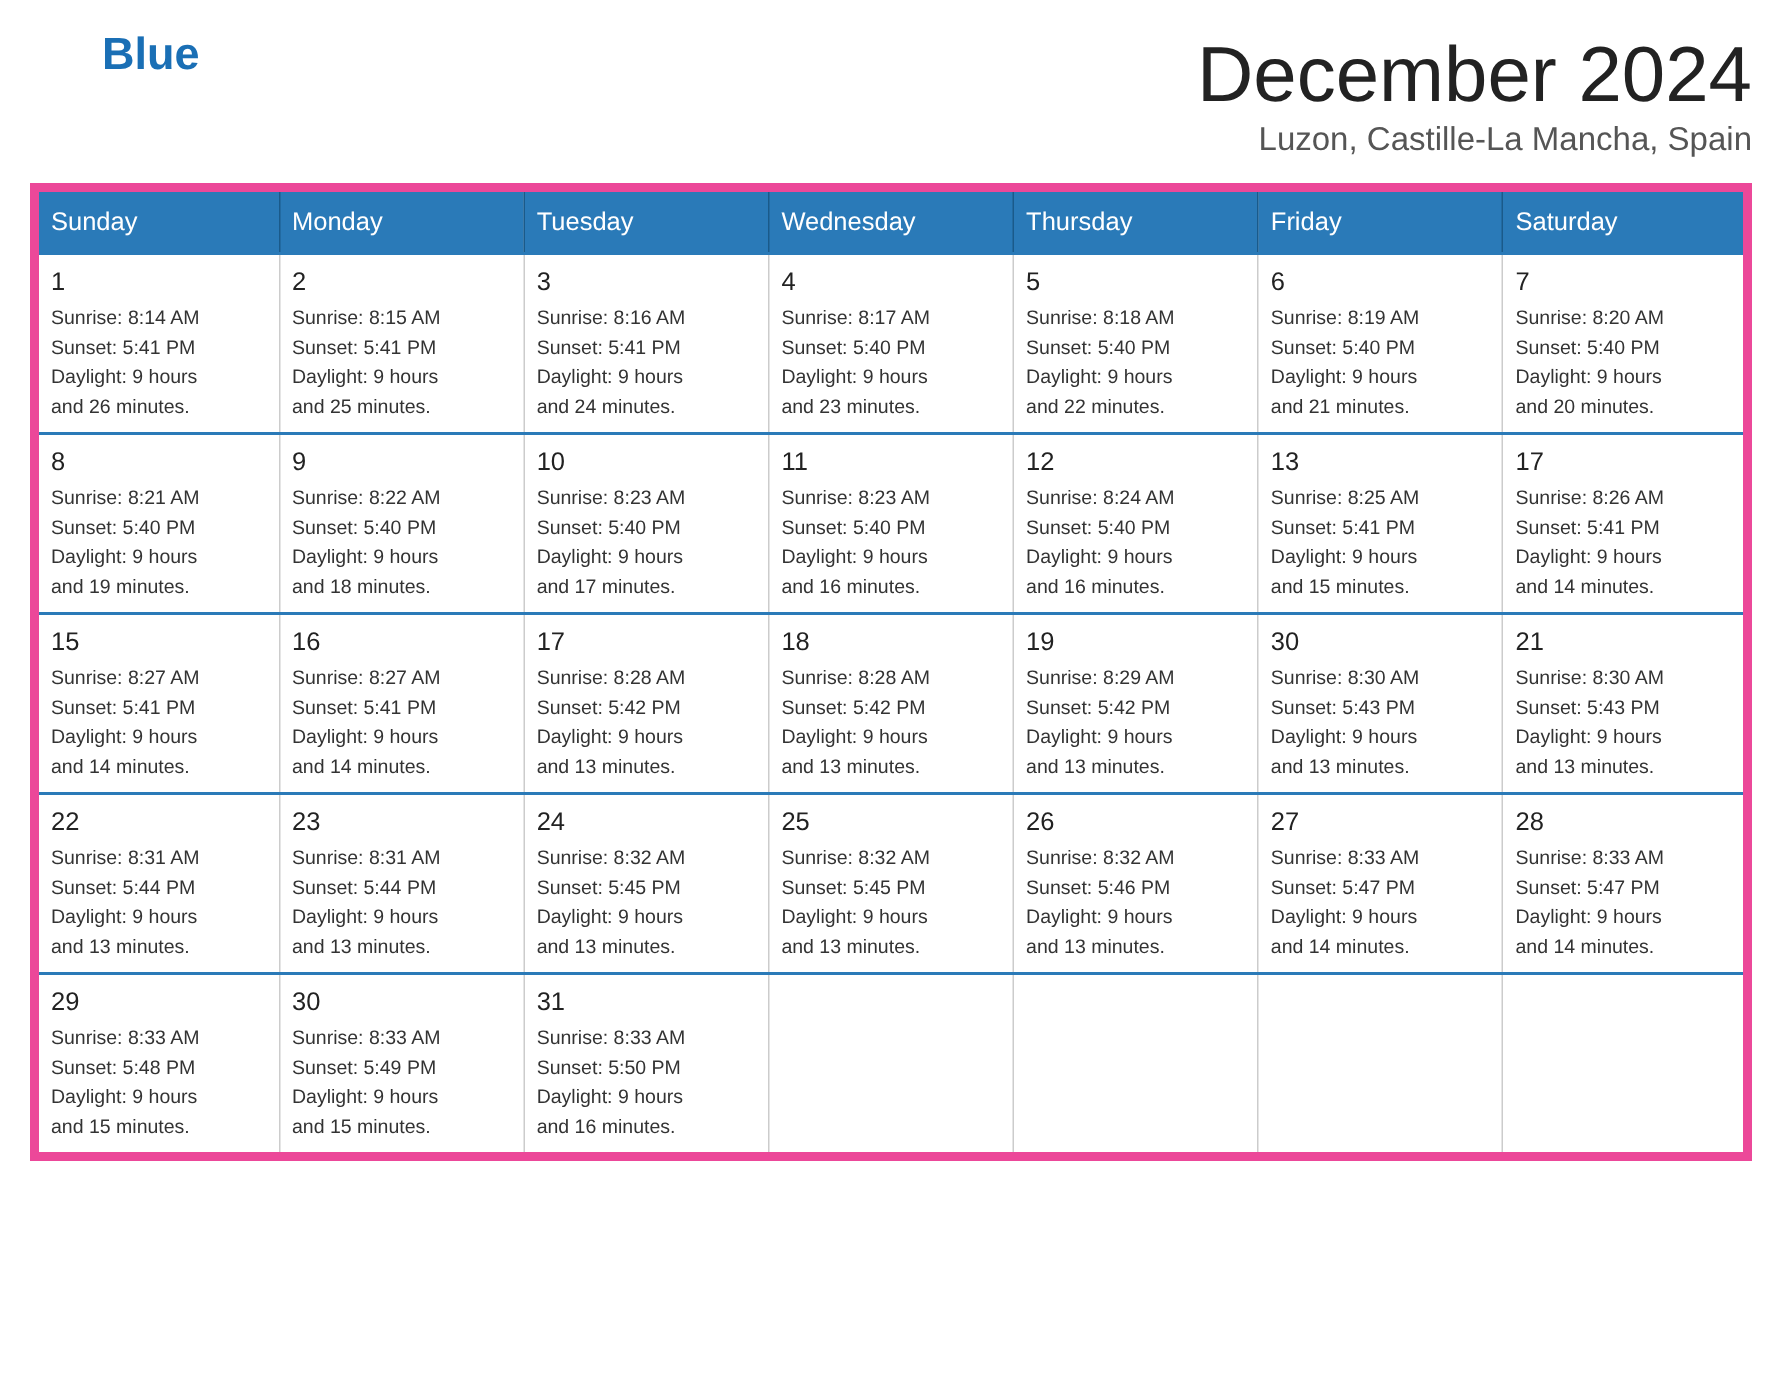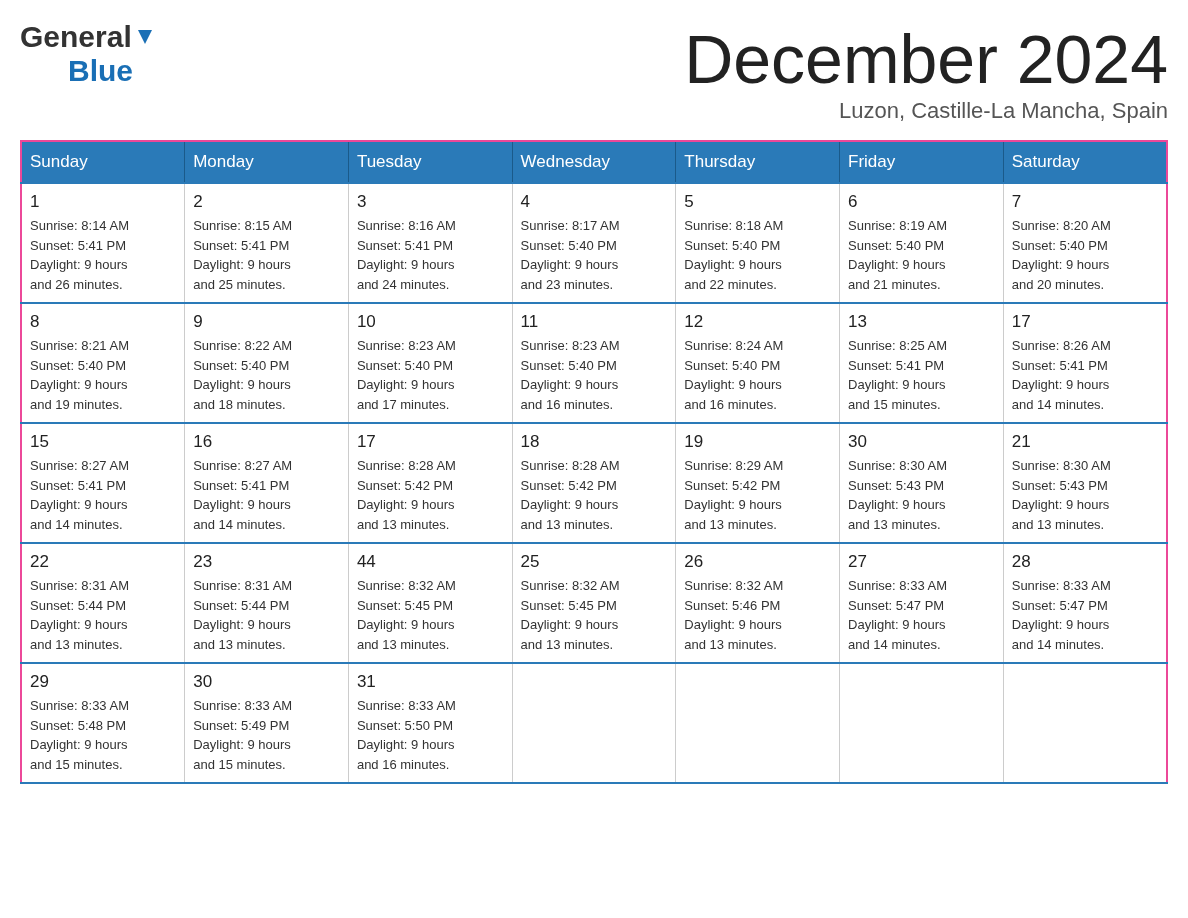--- a/index.html
+++ b/index.html
@@ -22,32 +22,32 @@
       align-items: flex-start;
     }
     .logo-row {
       display: flex;
       align-items: center;
     }
     .title-area {
       text-align: right;
     }
     .month-title {
-      font-size: 68px;
+      font-size: 52px;
       font-weight: normal;
       color: #222;
     }
     .subtitle {
       font-size: 22px;
       color: #555;
     }
     .calendar {
       width: 100%;
       border-collapse: collapse;
-      border: 2px solid #ec4899;
+      border: 6px solid #ec4899;
     }
     .calendar th {
       background-color: #2a7ab8;
       color: #fff;
       padding: 10px 8px;
       font-size: 17px;
       font-weight: normal;
       border: 1px solid #1a5a8a;
       text-align: left;
     }
@@ -75,28 +75,20 @@
     }
     .empty-cell {
       background: #fff;
     }
   </style>
 </head>
 <body>
 
 <div class="header">
   <div class="logo-container">
-    <div class="logo-row">
-      <span style="font-size:30px;font-weight:bold;color:#333;">General</span>
-      <div style="display:inline-flex;align-items:center;margin-left:2px;">
-        <svg width="22" height="22" viewBox="0 0 22 22">
-          <polygon points="4,4 18,4 11,18" fill="#1a6fb5"></polygon>
-        </svg>
-      </div>
-    </div>
     <div>
       <span style="font-size:30px;font-weight:bold;color:#1a6fb5;margin-left:48px;">Blue</span>
     </div>
   </div>
   <div class="title-area">
     <div class="month-title">December 2024</div>
     <div class="subtitle">Luzon, Castille-La Mancha, Spain</div>
   </div>
 </div>
 
@@ -321,21 +313,21 @@
         <td>
         <div class="day-num">23</div>
         <div class="day-info">
           Sunrise: 8:31 AM<br>
           Sunset: 5:44 PM<br>
           Daylight: 9 hours<br>
           and 13 minutes.
         </div>
       </td>
         <td>
-        <div class="day-num">44</div>
+        <div class="day-num">24</div>
         <div class="day-info">
           Sunrise: 8:32 AM<br>
           Sunset: 5:45 PM<br>
           Daylight: 9 hours<br>
           and 13 minutes.
         </div>
       </td>
         <td>
         <div class="day-num">25</div>
         <div class="day-info">

